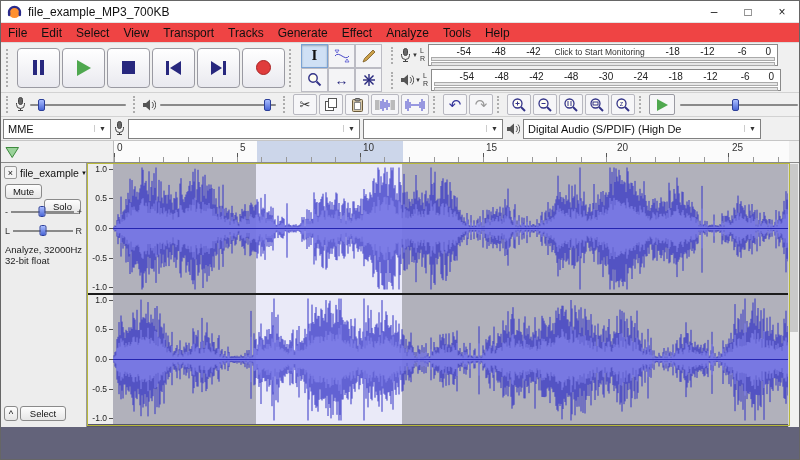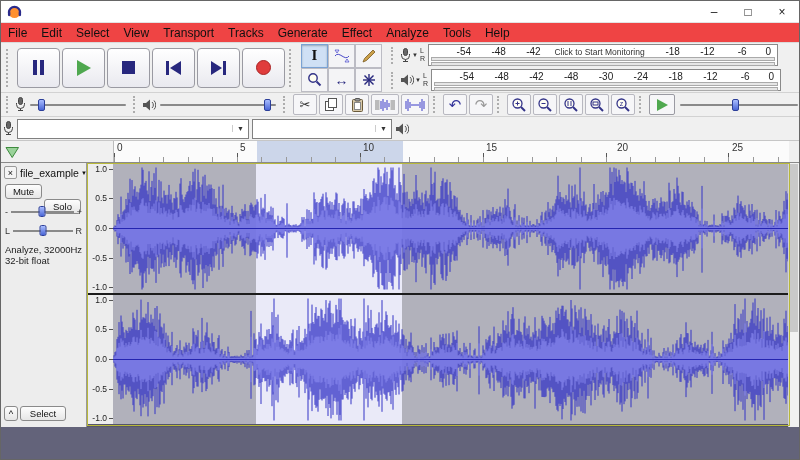--- a/index.html
+++ b/index.html
@@ -104,20 +104,21 @@
 
   <div class="titlebar">
     <span style="display:flex">
       <svg width="15" height="15" viewBox="0 0 16 16">
           <circle cx="8" cy="9" r="6" fill="#ff9030"></circle>
           <path d="M2 9a6 6 0 0 1 12 0" fill="none" stroke="#2a2a8a" stroke-width="2.4"></path>
           <rect x="1" y="8" width="2.6" height="5" rx="1.2" fill="#2a2a8a"></rect>
           <rect x="12.4" y="8" width="2.6" height="5" rx="1.2" fill="#2a2a8a"></rect>
         </svg>
     </span>
+    <span class="title">file_example_MP3_700KB</span>
     <span class="wbtns">
       <span class="wbtn">–</span>
       <span class="wbtn">□</span>
       <span class="wbtn">×</span>
     </span>
   </div>
 
   <div class="menubar">
     <span class="menu-item">File</span>
     <span class="menu-item">Edit</span>
@@ -402,20 +403,24 @@
     <span class="sbtn" style="width:26px;border:1px solid #9a9aa2">
         <span class="ic-playsm"></span>
       </span>
     <span class="slider" style="width:118px;margin:0 4px">
         <span class="strack"></span>
         <span class="sthumb" style="left:52px"></span>
       </span>
   </div>
 
   <div class="devicebar">
+    <span class="combo" style="width:108px">
+        <span>MME</span>
+        <span class="arr">▼</span>
+      </span>
     <span class="devicon">
         <svg width="11" height="15" viewBox="0 0 11 15">
           <rect x="3.5" y="0.5" width="4" height="7" rx="2" fill="#666" stroke="#444"></rect>
           <path d="M1.5 6v1.5a4 4 0 0 0 8 0V6" fill="none" stroke="#444"></path>
           <line x1="5.5" y1="11.5" x2="5.5" y2="13" stroke="#444"></line>
           <line x1="3" y1="13.5" x2="8" y2="13.5" stroke="#444"></line>
         </svg>
       </span>
     <span class="combo" style="width:232px">
         <span></span>
@@ -423,20 +428,24 @@
       </span>
     <span class="combo" style="width:140px">
         <span></span>
         <span class="arr">▼</span>
       </span>
     <span class="devicon">
         <svg width="14" height="12" viewBox="0 0 14 12">
           <polygon points="1,4 4,4 8,0.5 8,11.5 4,8 1,8" fill="#555"></polygon>
           <path d="M10 3a4 4 0 0 1 0 6M12 1.5a6.5 6.5 0 0 1 0 9" fill="none" stroke="#555"></path>
         </svg>
+      </span>
+    <span class="combo" style="width:238px">
+        <span>Digital Audio (S/PDIF) (High De</span>
+        <span class="arr">▼</span>
       </span>
   </div>
 
   <div class="timeline">
     <span class="tlpin"><svg width="15" height="13" viewBox="0 0 15 13">
           <polygon points="1,1.5 13.5,1.5 7.2,11.5" fill="#9ad29a" stroke="#3d8b3d"></polygon>
         </svg></span>
     <div class="ruler">
       <span class="rsel"></span>
       <span class="rticks"></span>

